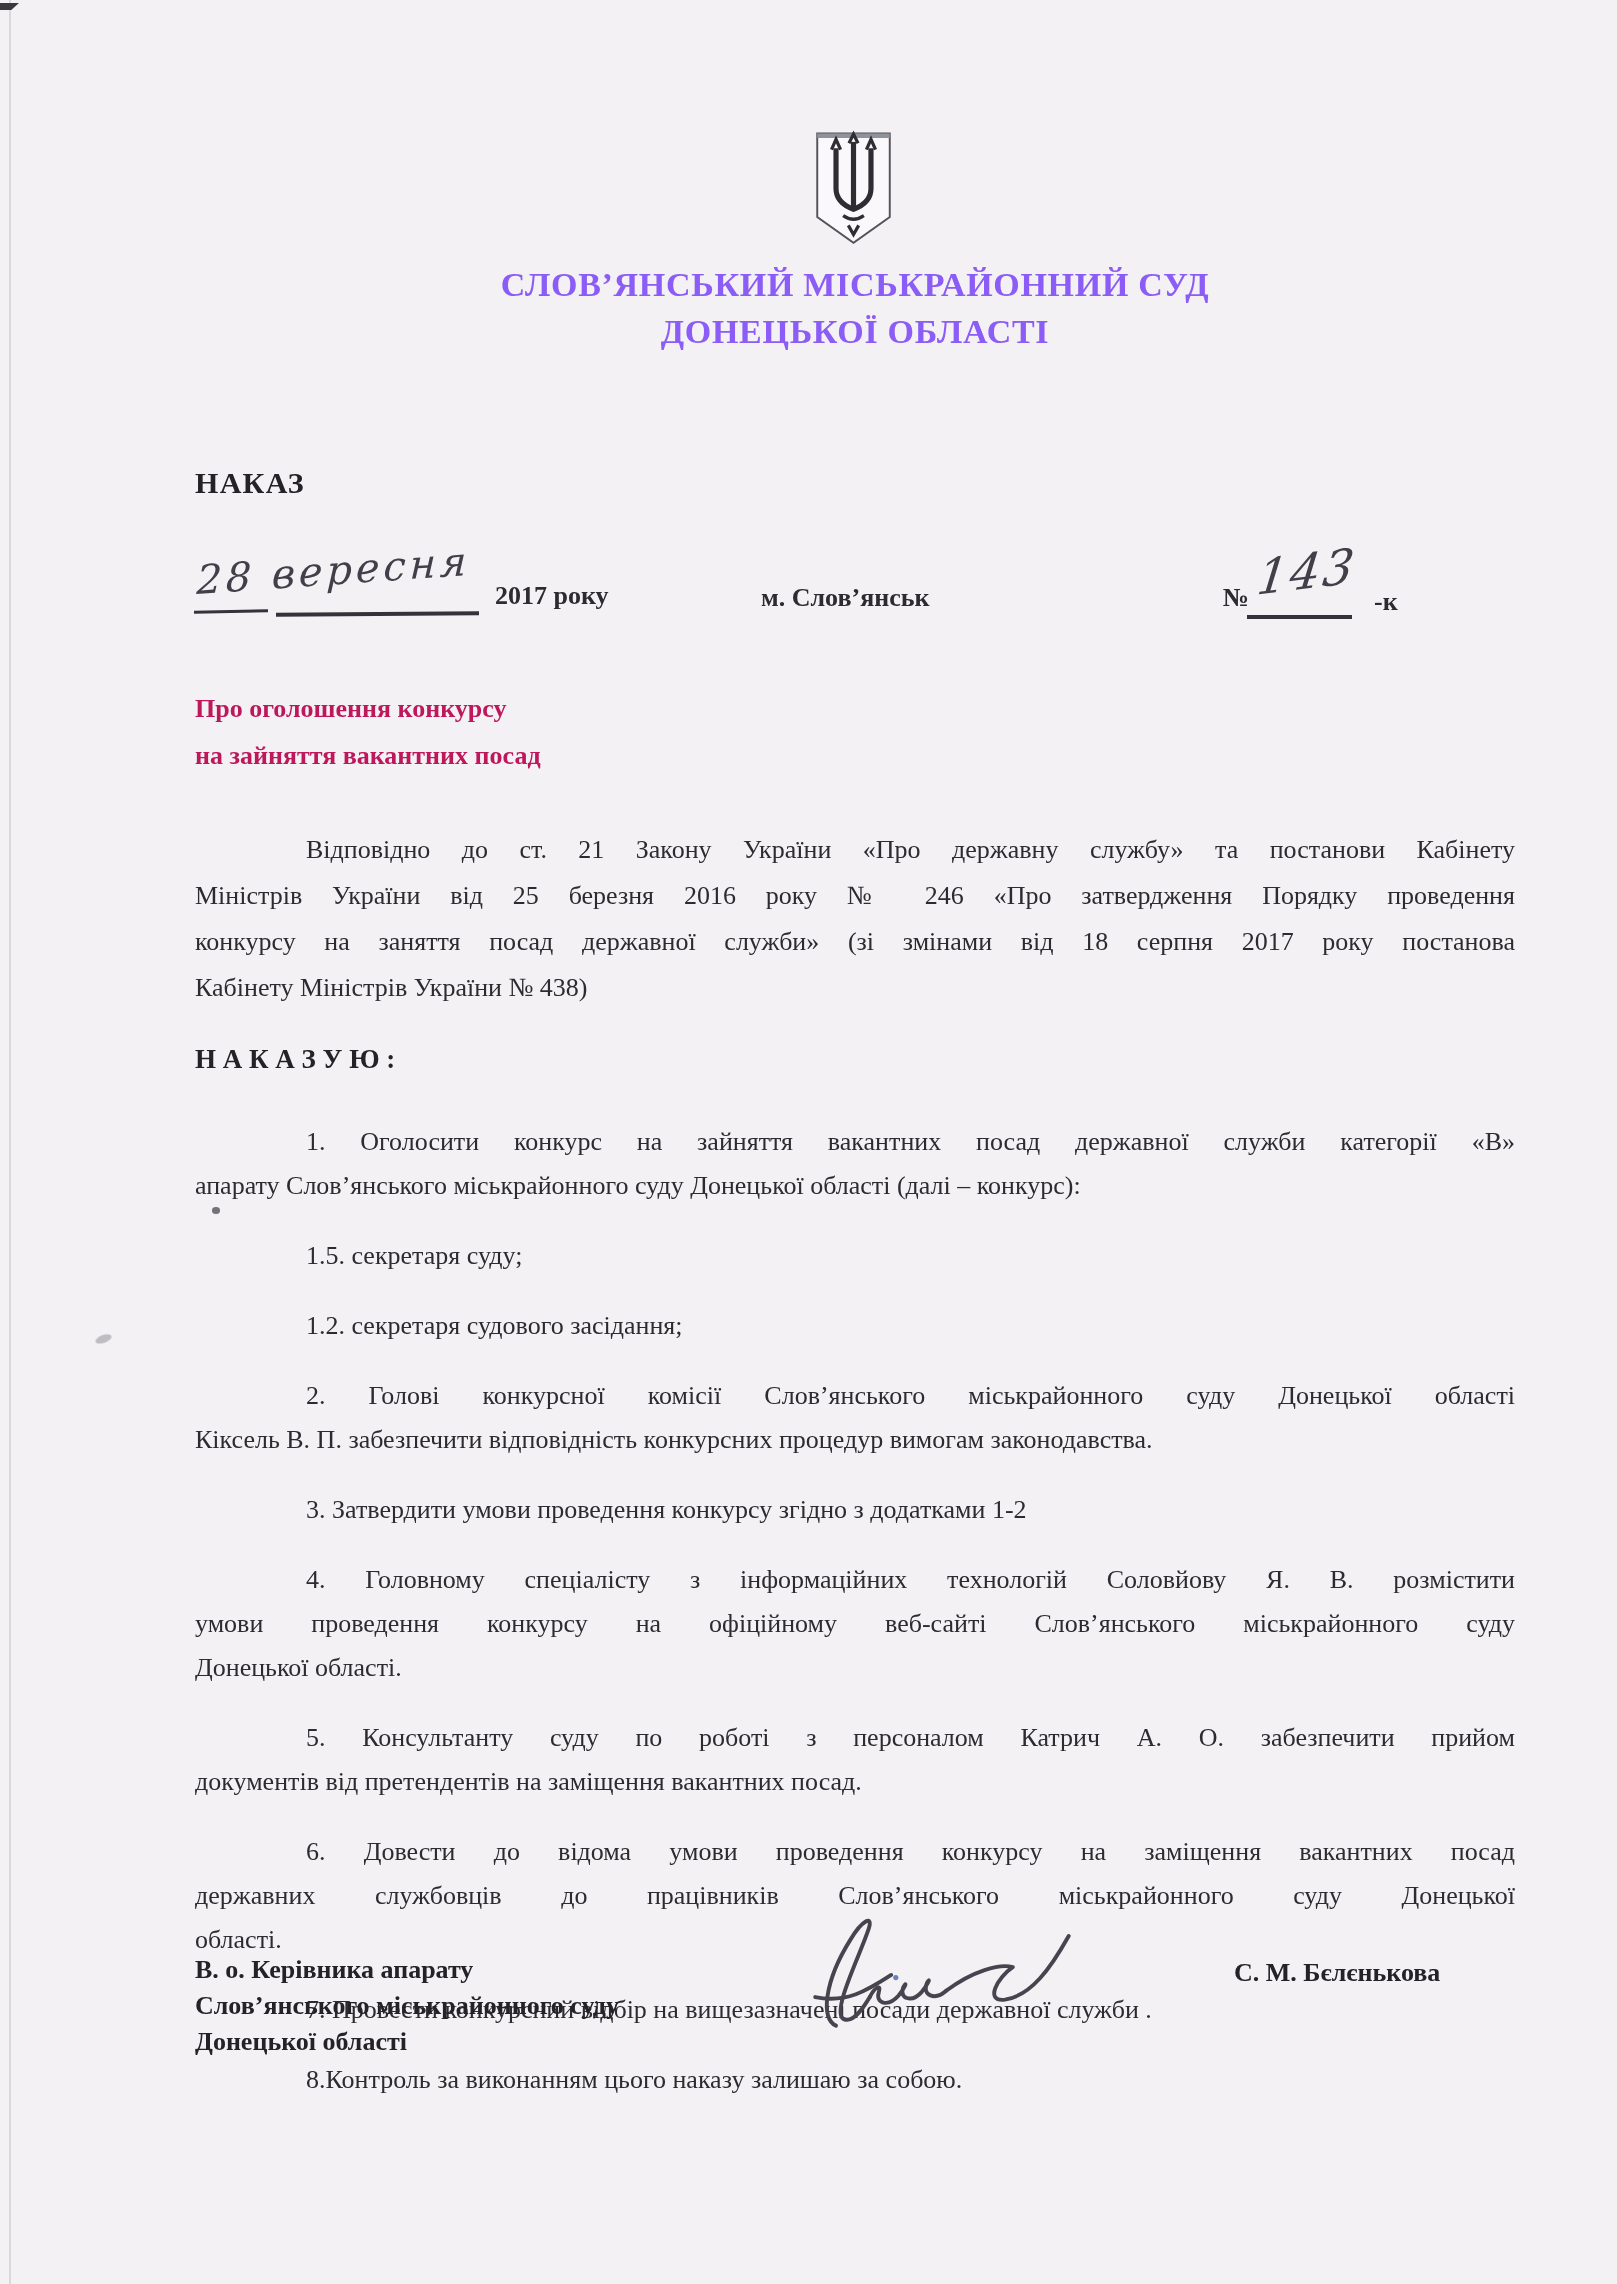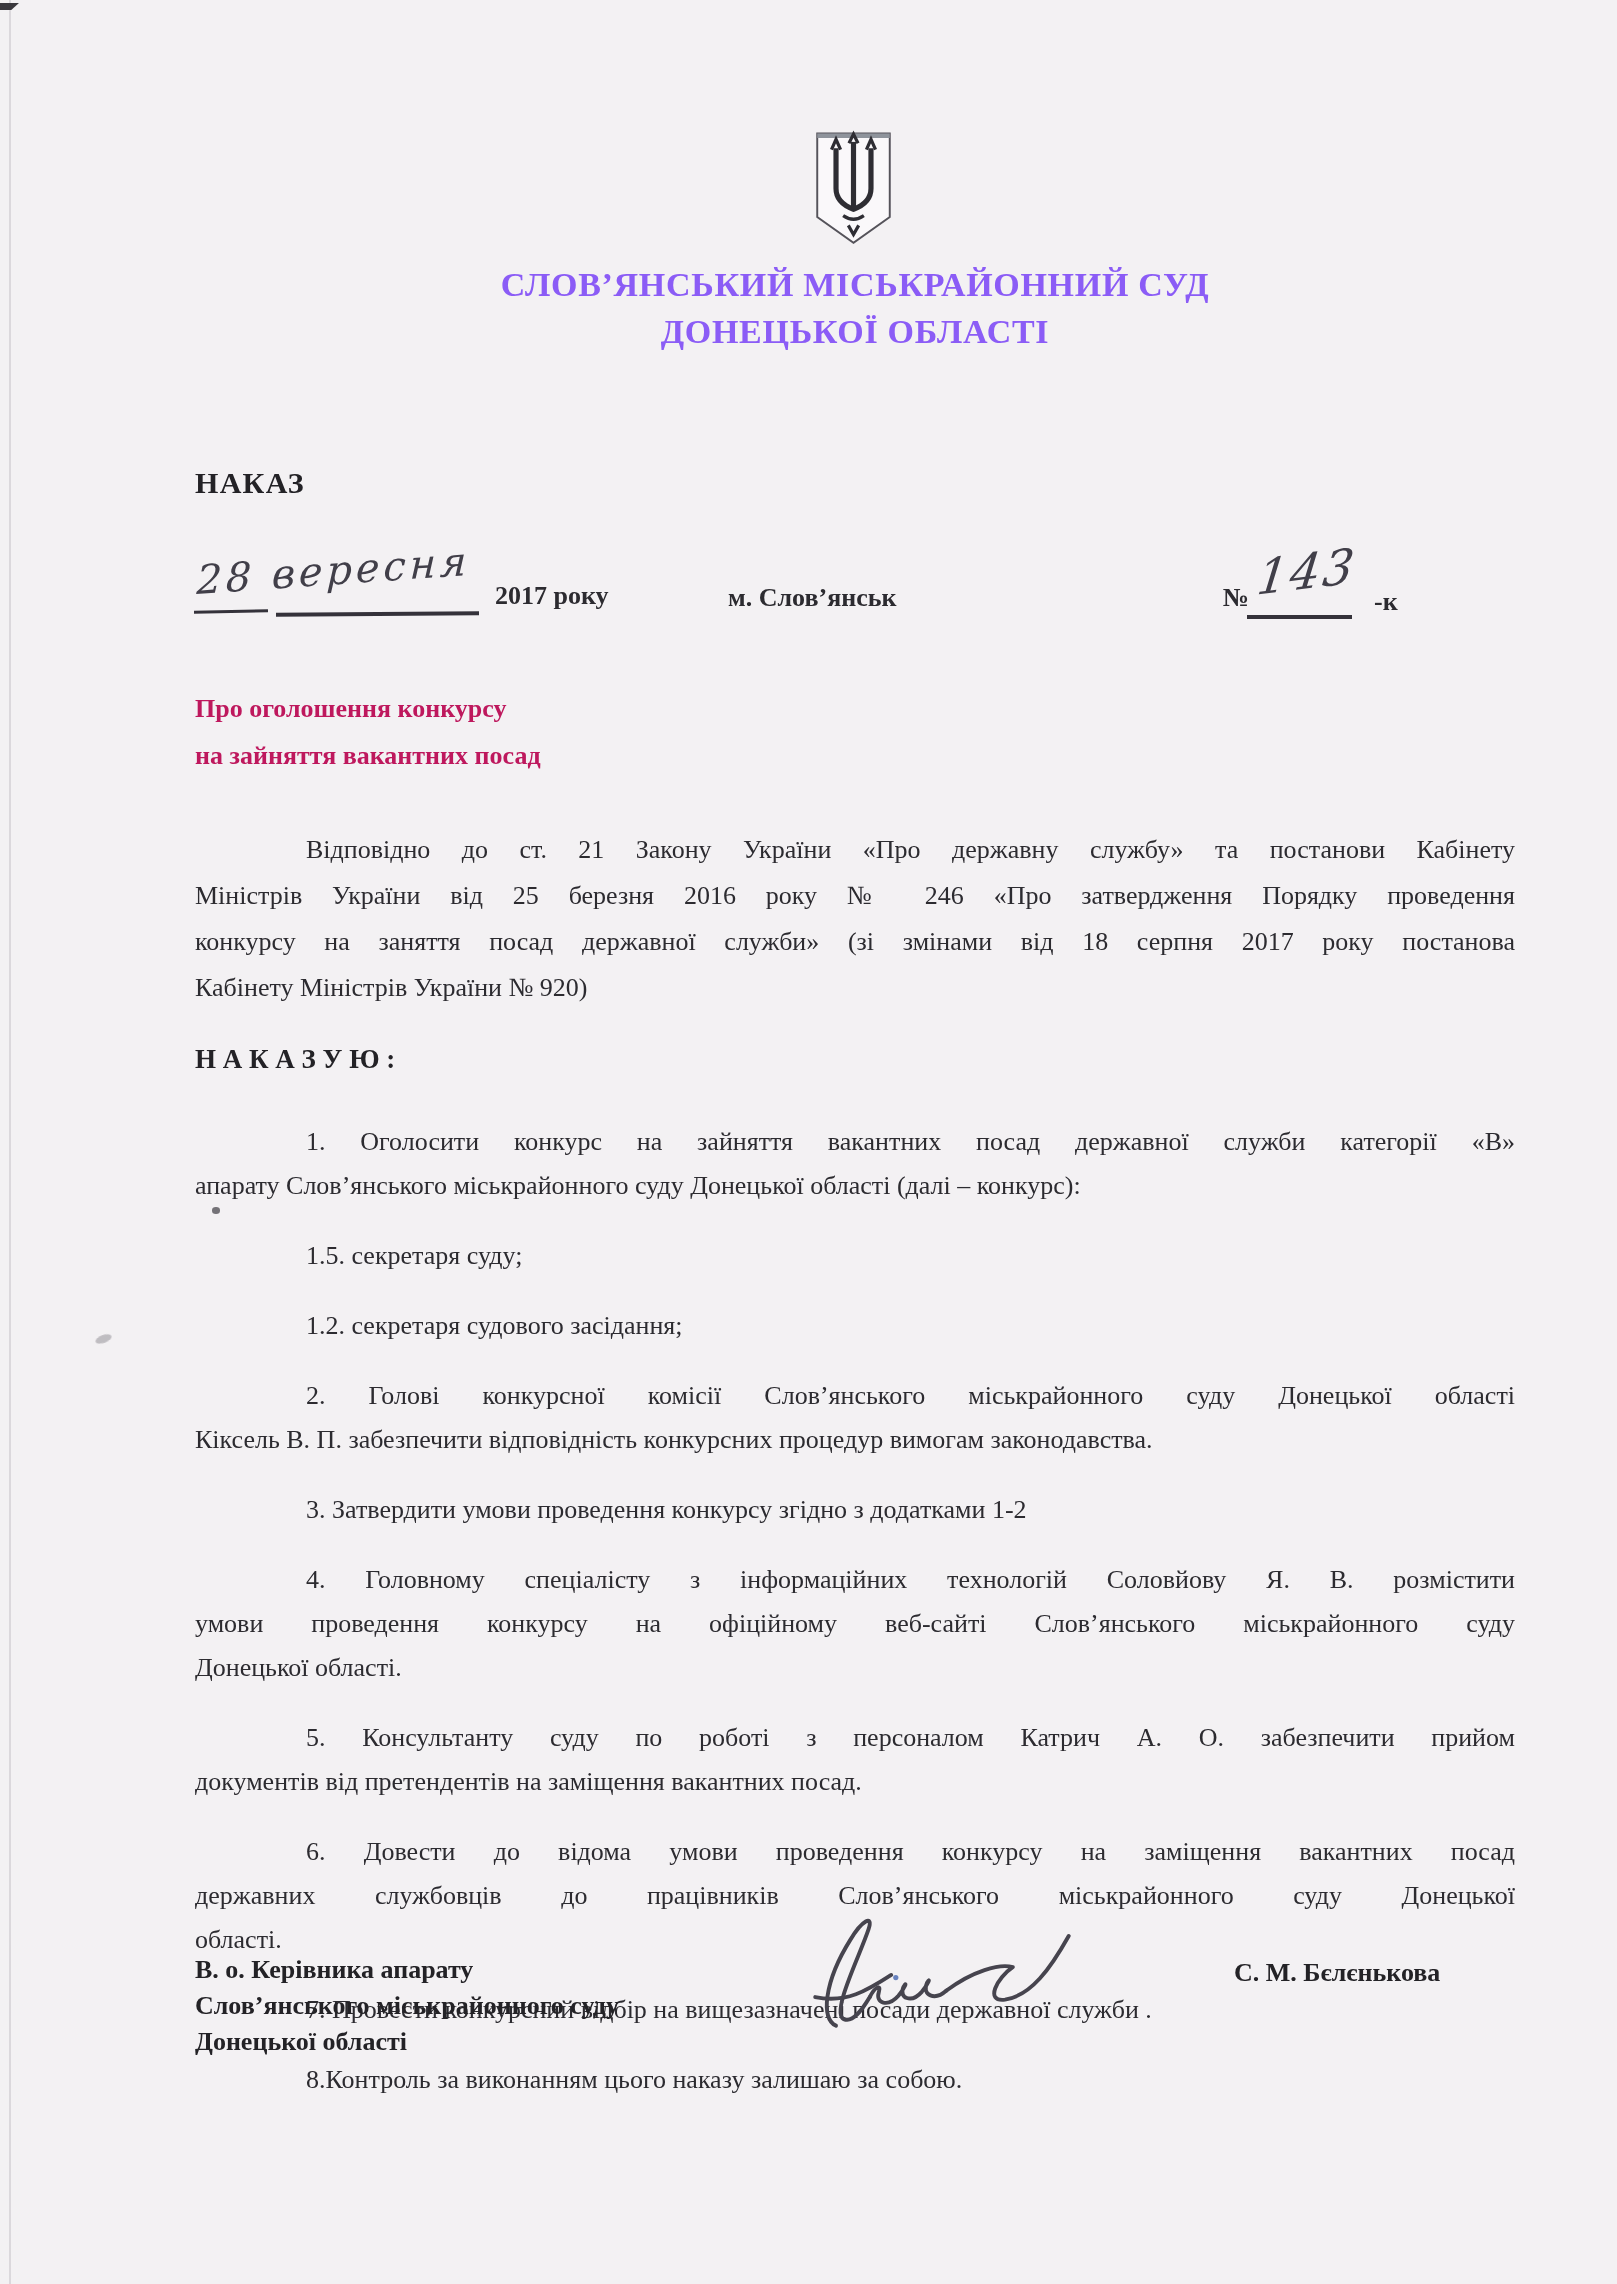--- a/index.html
+++ b/index.html
@@ -28,21 +28,21 @@
   .order-heading{position:absolute;left:195px;top:466px;width:1320px;text-align:left;
     font-weight:bold;font-size:30px;letter-spacing:1.3px;color:#232226;}
 
   
   .hand{font-style:italic;color:#413f49;font-family:"DejaVu Serif","Liberation Serif",serif;}
   .hand-date{position:absolute;left:196px;top:557px;font-size:40px;letter-spacing:3.9px;
     transform:rotate(-4deg) skewX(-6deg);transform-origin:left bottom;}
   .u-date1{position:absolute;left:194px;top:610px;width:74px;height:3.3px;background:#34323a;transform:rotate(-1deg);}
   .u-date2{position:absolute;left:276px;top:612px;width:203px;height:3.9px;background:#34323a;transform:rotate(-0.4deg);}
   .date-year{position:absolute;left:483px;top:581px;font-weight:bold;font-size:26px;margin-left:12px;}
-  .date-place{position:absolute;left:728px;top:583px;font-weight:bold;font-size:26px;}
+  .date-place{position:absolute;left:761px;top:583px;font-weight:bold;font-size:26px;}
   .number-sign{position:absolute;left:1223px;top:583px;font-weight:bold;font-size:26px;}
   .hand-number{position:absolute;left:1254px;top:550px;font-size:48px;letter-spacing:2.6px;
     transform:rotate(-7deg) skewX(-14deg);transform-origin:left bottom;}
   .u-number{position:absolute;left:1247px;top:615px;width:105px;height:3.9px;background:#34323a;}
   .number-suffix{position:absolute;left:1374px;top:587px;font-weight:bold;font-size:26px;}
 
   
   .subject{position:absolute;left:195px;top:685px;font-weight:bold;font-size:26px;line-height:47px;color:#be185d;}
 
   
@@ -105,21 +105,21 @@
 
   <div class="subject">
     <div>Про оголошення конкурсу</div>
     <div>на зайняття вакантних посад</div>
   </div>
 
   <div class="flow preamble">
     <div class="tline li-first">Відповідно до ст. 21 Закону України  «Про державну службу» та постанови Кабінету</div>
     <div class="tline">Міністрів України від 25 березня 2016 року № 246 «Про затвердження Порядку проведення</div>
     <div class="tline">конкурсу на заняття посад державної служби» (зі змінами від 18 серпня 2017 року постанова</div>
-    <div class="tline tl-last">Кабінету Міністрів України № 920)</div>
+    <div class="tline tl-last">Кабінету Міністрів України № 438)</div>
   </div>
 
   <div class="decree-word">Н А К А З У Ю :</div>
 
   <div class="flow items">
     <p class="item">
       </p>
       <div class="tline li-first">1. Оголосити конкурс на зайняття вакантних посад державної  служби категорії «В»</div>
       <div class="tline tl-last">апарату Слов’янського міськрайонного суду Донецької області (далі – конкурс):</div>
     <p></p>

